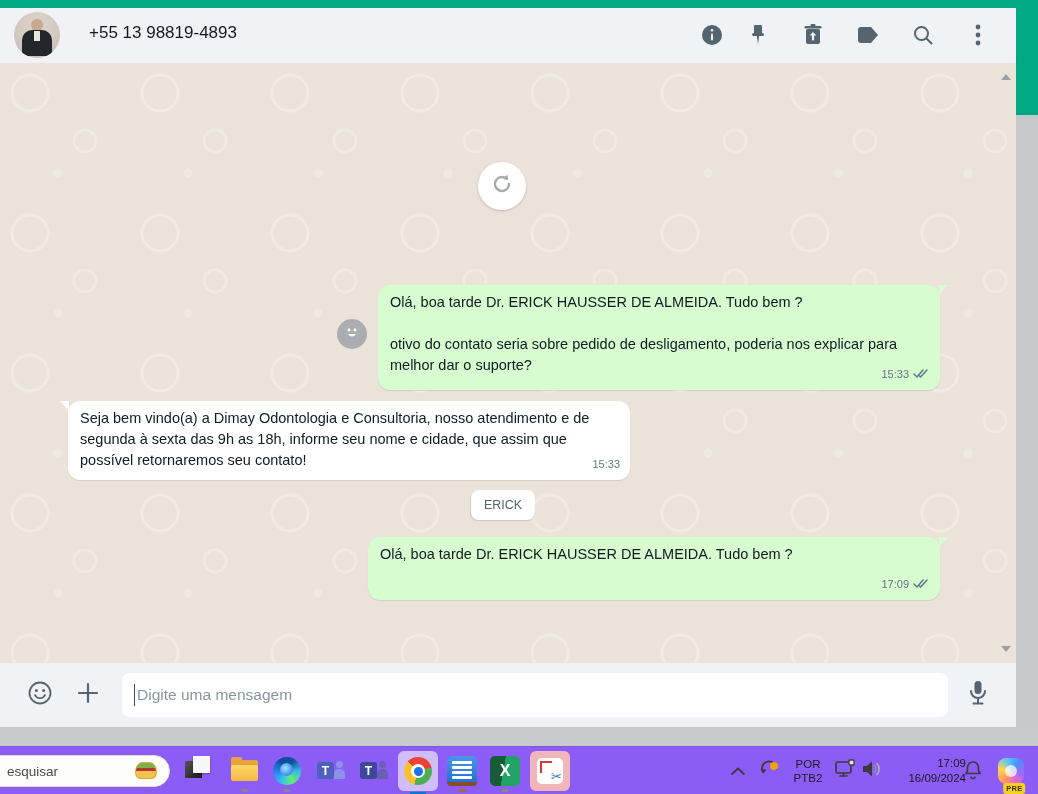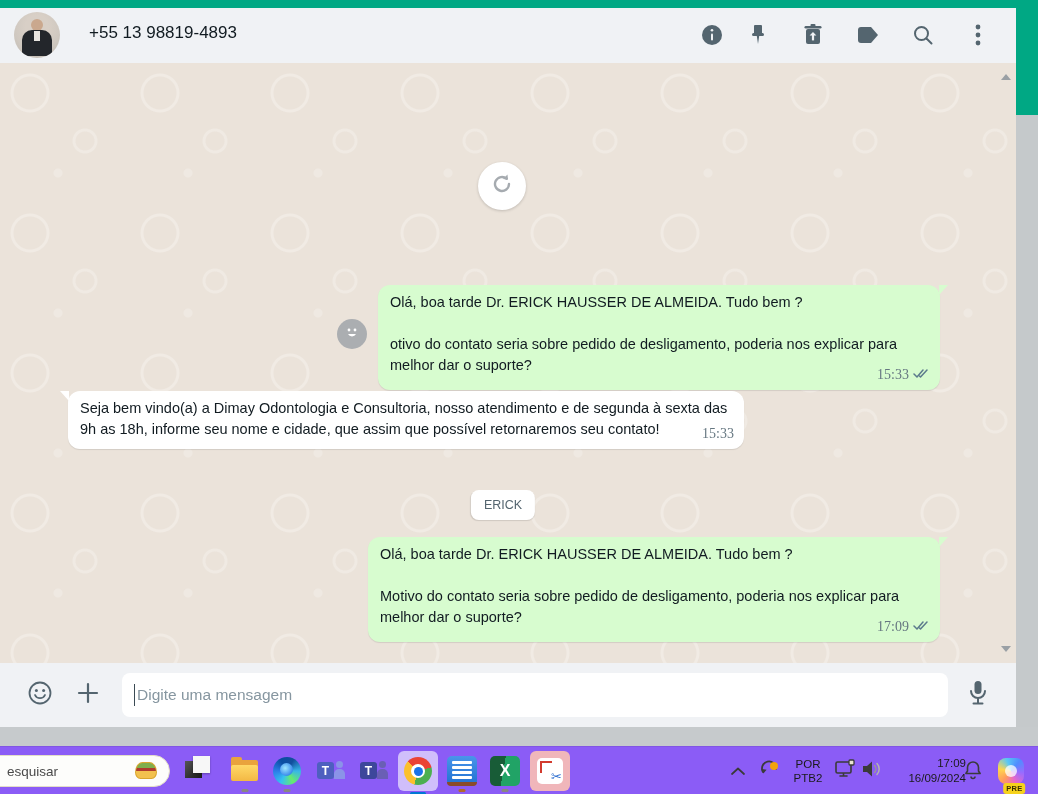--- a/index.html
+++ b/index.html
@@ -44,21 +44,21 @@
   .bubble { position:absolute; border-radius:12px; padding:7px 11px 9px 12px; font-size:14.5px; line-height:21px;
             color:#111b21; box-shadow:0 1px 1px rgba(0,0,0,0.10); }
   .bubble .spacer { height:21px; }
   .bubble-out { background:#d7fccf; }
   .bubble-in  { background:#ffffff; }
   .bubble-out .tail { position:absolute; right:-8px; top:0; width:0; height:0;
                       border-top:10px solid #d7fccf; border-right:9px solid transparent; }
   .bubble-in .tail  { position:absolute; left:-8px; top:0; width:0; height:0;
                       border-top:10px solid #ffffff; border-left:9px solid transparent; }
   .meta { position:absolute; right:10px; bottom:5px; display:flex; align-items:center; gap:4px; }
-  .meta .time { font-size:14px; color:#667781;font-family:Liberation Serif, serif; }
+  .meta .time { font-size:11px; color:#667781; }
   .react-btn { position:absolute; left:337px; top:256px; width:30px; height:30px; border-radius:50%;
                background:#abaeb1; display:flex; align-items:center; justify-content:center; cursor:pointer; }
 
   
   .composer { position:absolute; left:0; top:663px; width:1016px; height:64px; background:#f0f2f5; }
   .comp-btn { position:absolute; top:14px; width:36px; height:36px; display:flex; align-items:center; justify-content:center; cursor:pointer; }
   .msg-input-wrap { position:absolute; left:122px; top:10px; width:826px; height:44px; background:#fff; border-radius:8px;
                     display:flex; align-items:center; padding-left:12px; }
   .caret { width:1px; height:22px; background:#3b4a54; margin-right:2px; }
   .msg-input { border:none; outline:none; flex:1; height:100%; font-size:15.5px; color:#3b4a54; background:transparent;
@@ -237,35 +237,34 @@
     <div class="react-btn">
       <span>
         <svg width="18" height="18" viewBox="0 0 18 18">
             <circle cx="6" cy="7" r="1.4" fill="#fff"></circle>
             <circle cx="12" cy="7" r="1.4" fill="#fff"></circle>
             <path d="M5 11 a4.5 4.5 0 0 0 8 0 Z" fill="#fff"></path>
           </svg>
       </span>
     </div>
 
-    <div class="bubble bubble-in" style="left:68px; top:328px; width:676px; ">
+    <div class="bubble bubble-in" style="left:68px; top:338px; width:562px; ">
       <div class="tail"></div>
       <div>Seja bem vindo(a) a Dimay Odontologia e Consultoria, nosso atendimento e de segunda à sexta  das 9h as 18h, informe seu nome e cidade, que assim que possível retornaremos seu contato!</div>
       <div class="meta">
         <span class="time">15:33</span>
       </div>
     </div>
 
     <div class="day-chip" style="top:427px">ERICK</div>
 
     <div class="bubble bubble-out" style="left:368px; top:474px; width:572px; padding-bottom:14px;">
       <div class="tail"></div>
       <div>Olá, boa tarde Dr. ERICK HAUSSER DE ALMEIDA. Tudo bem ?</div>
       <div class="spacer"></div>
-      <div>Motivo do contato seria sobre pedido de desligamento, poderia nos explicar para melhor dar o suporte?</div>
       <div class="meta">
         <span class="time">17:09</span>
         <span>
           <svg width="17" height="11" viewBox="0 0 17 11">
               <polyline points="1,6 4,9 10,2" fill="none" stroke="#5b7a8c" stroke-width="1.5" stroke-linecap="round" stroke-linejoin="round"></polyline>
               <polyline points="6.5,8 7.5,9 14,2" fill="none" stroke="#5b7a8c" stroke-width="1.5" stroke-linecap="round" stroke-linejoin="round"></polyline>
             </svg>
         </span>
       </div>
     </div>

